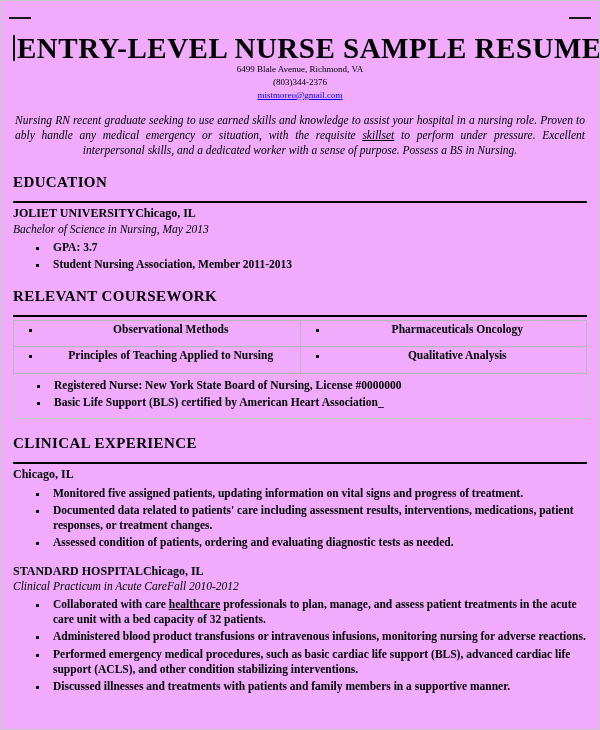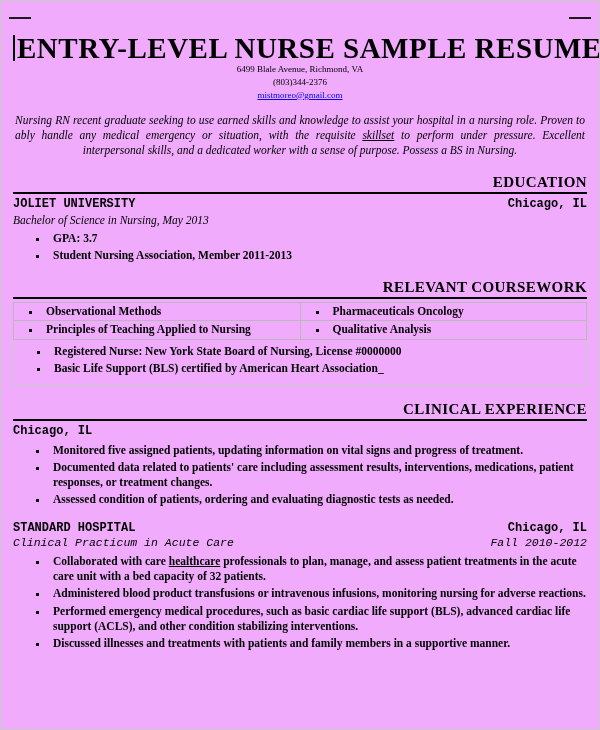--- a/index.html
+++ b/index.html
@@ -35,39 +35,39 @@
 
   .summary {
     font-style: italic; font-size: 11.5px; line-height: 1.3;
     text-align: justify; text-align-last: center;
     margin: 12px 2px 4px;
   }
   .inline-link { color: inherit; text-decoration: underline; cursor: pointer; }
 
   .section-heading {
     font-size: 15px; font-weight: bold; letter-spacing: 0.4px;
-    border-bottom: 2px solid #000; padding-bottom: 1px;
-    margin-top: 16px; margin-bottom: 3px; text-align: right;
+    border-bottom: 2px solid #000; padding-bottom: 10px;
+    margin-top: 16px; margin-bottom: 3px;
   }
 
-  .row { display: flex; justify-content: space-between; align-items: baseline; font-family: Liberation Mono, monospace; }
+  .row { display: flex; justify-content: flex-start; align-items: baseline; }
   .bold-row { font-weight: bold; font-size: 12px; line-height: 1.3; margin-top: 2px; }
   .italic-line { font-style: italic; font-size: 11.5px; line-height: 1.3; }
 
   .bullets {
     margin: 3px 0 0 0; padding-left: 36px;
     list-style-type: square;
     font-size: 11.5px; line-height: 1.32; font-weight: bold;
   }
   .bullets li { padding-left: 4px; margin-bottom: 2px; }
 
   .course-table { width: 100%; border-collapse: collapse; margin-top: 3px; }
   .course-table td { border: 1px solid #b8b8b8; width: 50%; padding: 1px 4px; vertical-align: top; }
   .table-bullets { margin: 0; padding-left: 24px; }
-  .table-bullets li { margin-bottom: 0; line-height: 1.35; }
+  .table-bullets li { margin-bottom: 8px; line-height: 1.35; text-align: center; }
 
   .licensures-box { border: 1px solid #c8c8c8; border-top: none; padding: 1px 0 6px; }
 
   .job + .job { margin-top: 13px; }
 </style>
 </head>
 <body>
 
 <div class="page">
 

